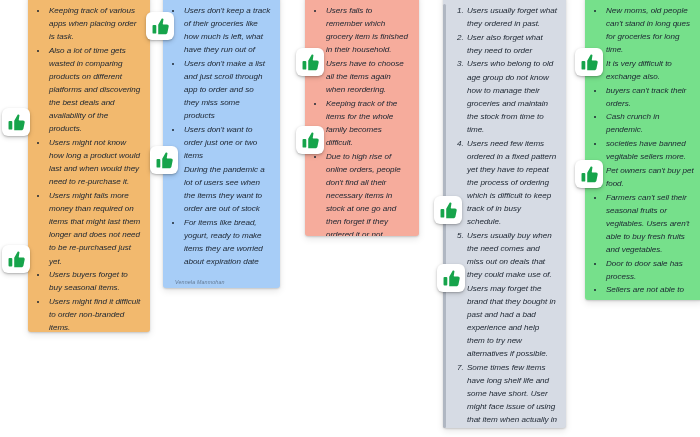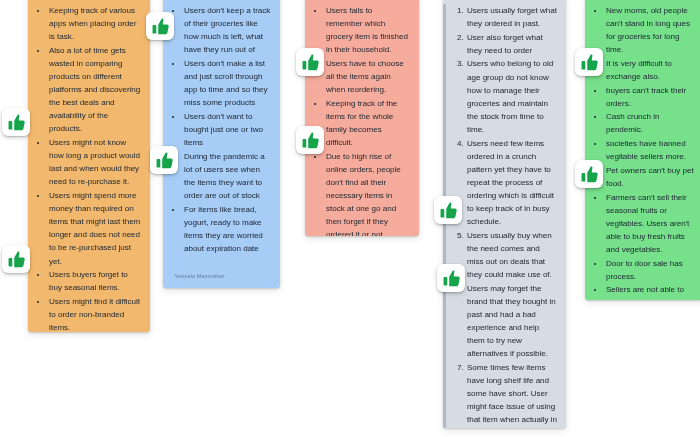--- a/index.html
+++ b/index.html
@@ -14,20 +14,21 @@
     position: relative;
     overflow: hidden;
     font-family: "Liberation Sans", "DejaVu Sans", sans-serif;
     -webkit-font-smoothing: antialiased;
   }
 
   #board {
     position: absolute;
     inset: 0;
     background: #ffffff;
+    font-style: italic;
   }
 
   
   .note {
     position: absolute;
     box-sizing: border-box;
     border-radius: 3px;
     padding: 10px 9px 6px 9px;
     display: flex;
     flex-direction: column;
@@ -100,32 +101,32 @@
 </head>
 <body>
 
 <div id="board">
 
   <div class="note note-orange" style="left: 28px; top: -6px; width: 122px; height: 338px; background: rgb(242, 185, 110);">
     <ul class="note-body">
       <li>Keeping track of various apps when placing order is task.</li>
       <li>Also a lot of time gets wasted in comparing products on different platforms and discovering the best deals and availability of the products.</li>
       <li>Users might not know how long a product would last and when would they need to re-purchase it.</li>
-      <li>Users might spend more money than required on items that might last them longer and does not need to be re-purchased just yet.</li>
+      <li>Users might fails more money than required on items that might last them longer and does not need to be re-purchased just yet.</li>
       <li>Users buyers forget to buy seasonal items.</li>
       <li>Users might find it difficult to order non-branded items.</li>
     </ul>
 
   </div>
 
   <div class="note note-blue" style="left: 163px; top: -6px; width: 117px; height: 294px; background: rgb(167, 205, 247);">
     <ul class="note-body">
       <li>Users don't keep a track of their groceries like how much is left, what have they run out of</li>
-      <li>Users don't make a list and just scroll through app to time and so they miss some products</li>
-      <li>Users don't want to bought just one or two items</li>
+      <li>Users don't make a list and just scroll through app to order and so they miss some products</li>
+      <li>Users don't want to order just one or two items</li>
       <li>During the pandemic a lot of users see when the items they want to order are out of stock</li>
       <li>For items like bread, yogurt, ready to make items they are worried about expiration date</li>
     </ul>
     <div class="note-author">Vennela Manmohan</div>
   </div>
 
   <div class="note note-salmon" style="left: 305px; top: -6px; width: 114px; height: 242px; background: rgb(246, 172, 156);">
     <ul class="note-body">
       <li>Users fails to remember which grocery item is finished in their household.</li>
       <li>Users have to choose all the items again when reordering.</li>
@@ -133,21 +134,21 @@
       <li>Due to high rise of online orders, people don't find all their necessary items in stock at one go and then forget if they ordered it or not.</li>
     </ul>
 
   </div>
 
   <div class="note note-grey" style="left: 443px; top: -6px; width: 123px; height: 434px; background: rgb(214, 219, 228);">
     <ol class="note-body">
       <li>Users usually forget what they ordered in past.</li>
       <li>User also forget what they need to order</li>
       <li>Users who belong to old age group do not know how to manage their groceries and maintain the stock from time to time.</li>
-      <li>Users need few items ordered in a crunch pattern yet they have to repeat the process of ordering which is difficult to keep track of in busy schedule.</li>
+      <li>Users need few items ordered in a fixed pattern yet they have to repeat the process of ordering which is difficult to keep track of in busy schedule.</li>
       <li>Users usually buy when the need comes and miss out on deals that they could make use of.</li>
       <li>Users may forget the brand that they bought in past and had a bad experience and help them to try new alternatives if possible.</li>
       <li>Some times few items have long shelf life and some have short. User might face issue of using that item when actually in need.</li>
     </ol>
 
   </div>
   <div class="rail" style="left:443px; top:4px; height:424px;"></div>
 
   <div class="note note-green" style="left: 585px; top: -6px; width: 118px; height: 306px; background: rgb(118, 224, 139);">
     <ul class="note-body">

